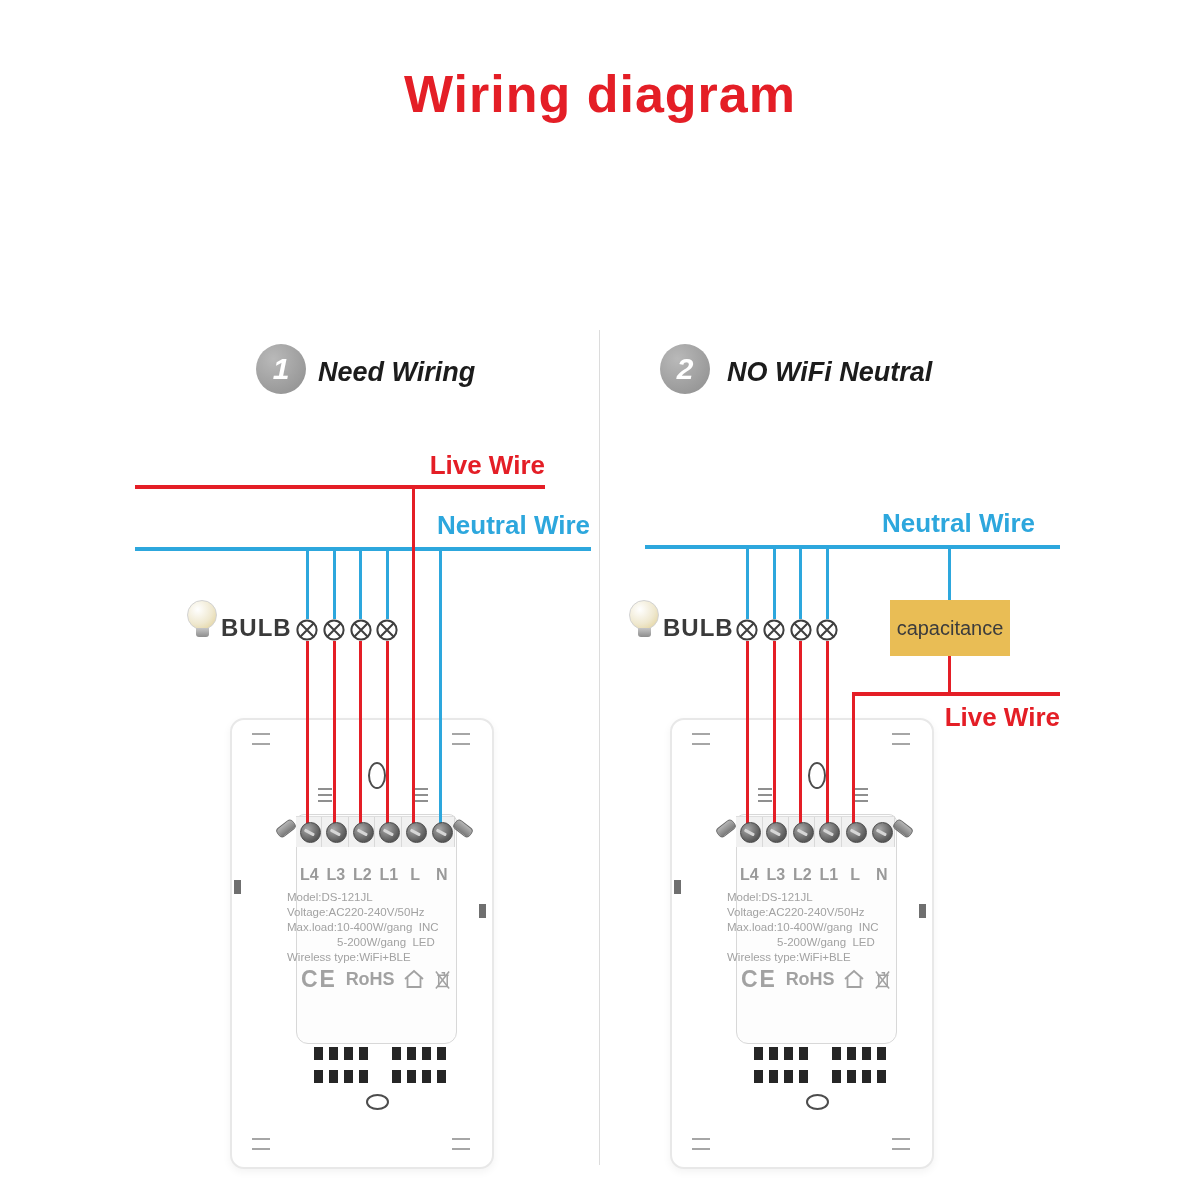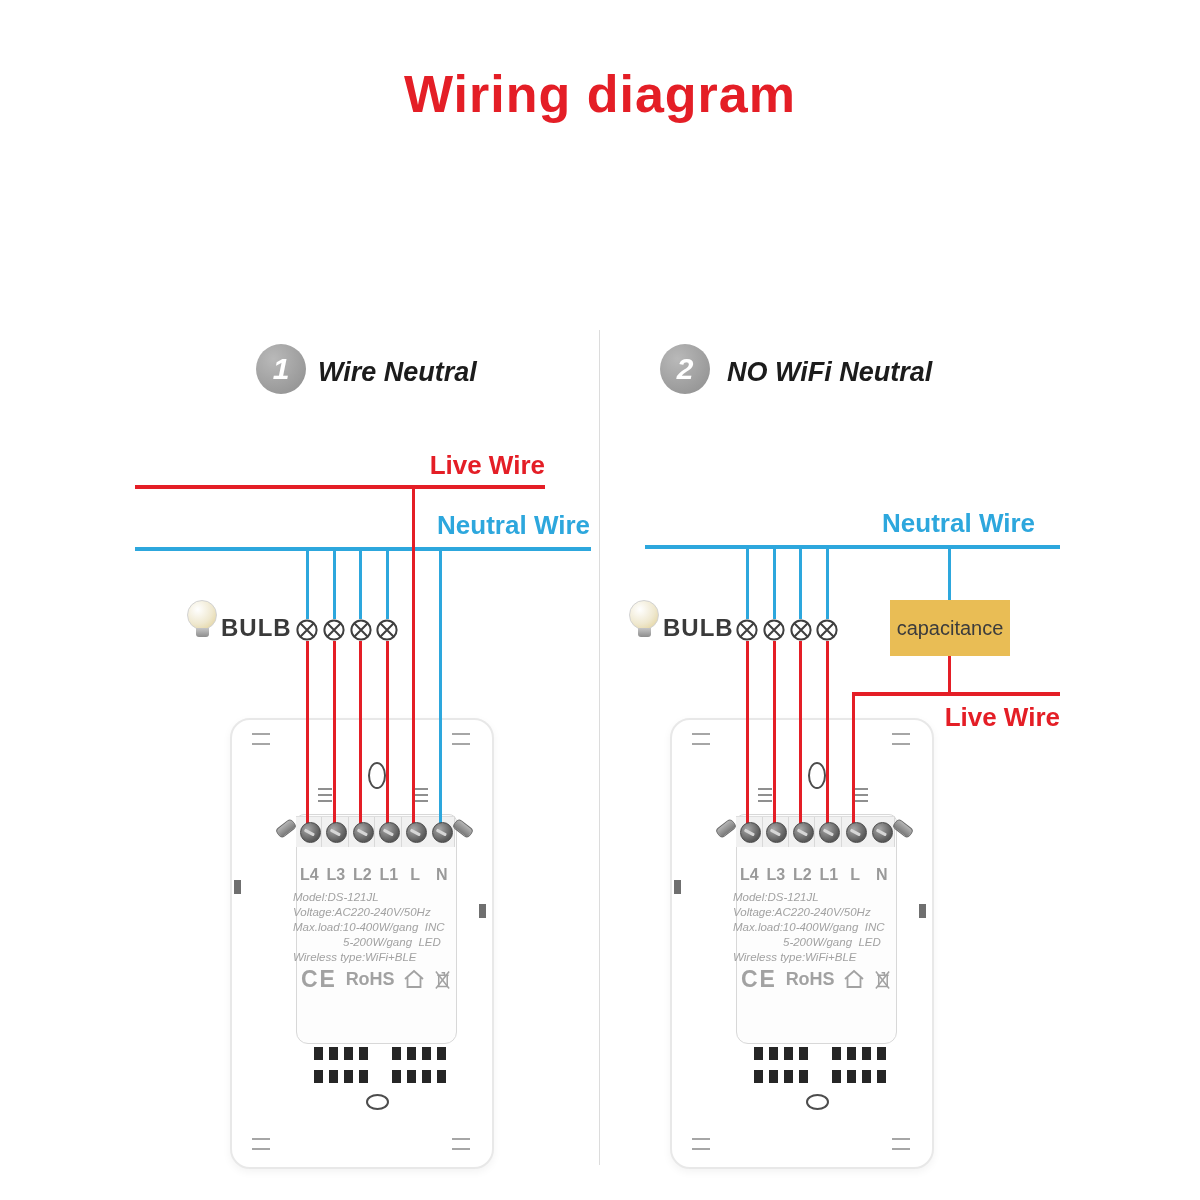--- a/index.html
+++ b/index.html
@@ -34,21 +34,21 @@
       background:radial-gradient(circle at 35% 30%,#ffffff 0%,#efe8cf 55%,#dfcd90 100%);
       border:1px solid #d2d2d2;}
   .bulb .base{width:13px;height:9px;margin:-2px auto 0;
       background:linear-gradient(#c6c6c6,#8d8d8d);border-radius:0 0 3px 3px;}
   .bulb-word{position:absolute;font-size:24px;font-weight:bold;color:#3a3a3a;letter-spacing:1px;}
 
   .capbox{position:absolute;left:890px;top:600px;width:120px;height:56px;background:#e9bd55;
           display:flex;align-items:center;justify-content:center;font-size:20px;color:#3c3c3c;}
 
   .plate{position:absolute;top:718px;width:260px;height:447px;background:#ffffff;
-         border:2px solid #e8e8e8;border-radius:20px;box-shadow:0 3px 8px rgba(0,0,0,.05);}
+         border:2px solid #e8e8e8;border-radius:14px;box-shadow:0 3px 8px rgba(0,0,0,.05);}
 
   .slot2{position:absolute;width:18px;height:8px;
          border-top:2.5px solid #a6a6a6;border-bottom:2.5px solid #a6a6a6;}
   .oval{position:absolute;border:2px solid #4c4c4c;border-radius:50%;background:#fff;}
   .springs{position:absolute;width:14px;height:14px;
            background:repeating-linear-gradient(to bottom,#8f8f8f 0 2px,transparent 2px 6px);}
 
   .module{position:absolute;left:64px;top:94px;width:159px;height:228px;background:#fdfdfd;
           border:1px solid #d8d8d8;border-radius:8px 8px 12px 12px;}
   .tstrip{position:absolute;left:64px;top:96px;width:159px;height:30px;background:#f1f1f1;
@@ -59,21 +59,21 @@
          background:radial-gradient(circle at 35% 32%,#a8a8a8,#595959 70%);
          border:1px solid #474747;z-index:3;}
   .screw::after{content:"";position:absolute;left:3px;top:7.5px;width:11px;height:2.5px;
                 background:#d6d6d6;transform:rotate(28deg);border-radius:1px;}
   .sidescrew{position:absolute;top:103px;width:18px;height:9px;border-radius:4px;
              background:linear-gradient(#b4b4b4,#787878);border:1px solid #6a6a6a;z-index:3;}
 
   .tlabels{position:absolute;left:64px;top:146px;width:159px;display:flex;}
   .tlabels span{flex:1;text-align:center;font-size:16px;font-weight:bold;color:#9a9a9a;}
 
-  .specs{position:absolute;left:61px;top:170px;width:150px;font-style:italic;}
+  .specs{position:absolute;left:55px;top:170px;width:150px;}
   .spec{font-size:11.5px;line-height:15px;color:#a2a2a2;white-space:pre;}
   .spec.indent{padding-left:50px;}
 
   .logos{position:absolute;left:69px;top:244px;width:150px;height:30px;display:flex;
          align-items:center;justify-content:space-between;color:#a2a2a2;text-align:center;}
   .ce{font-size:23px;font-weight:bold;letter-spacing:2px;}
   .rohs{font-size:18px;font-weight:bold;}
 
   .notch{position:absolute;width:7px;height:14px;background:#6f6f6f;}
   .pins{position:absolute;width:54px;height:13px;
@@ -84,21 +84,21 @@
 
 <div class="canvas">
 
   <div class="title">Wiring diagram</div>
   <div class="divider"></div>
 
   <div>
     <div class="badge" style="left:256px;top:344px">
       <span>1</span>
     </div>
-    <div class="badge-label" style="left:318px;top:357px">Wire Neutral</div>
+    <div class="badge-label" style="left:318px;top:357px">Need Wiring</div>
 
     <div class="plate" style="left:230px">
       <div class="slot2" style="left:20px;top:13px"></div>
       <div class="slot2" style="left:220px;top:13px"></div>
       <div class="oval" style="left:136px;top:42px;width:14px;height:23px"></div>
       <div class="springs" style="left:86px;top:68px"></div>
       <div class="springs" style="left:182px;top:68px"></div>
 
       <div class="module"></div>
       <div class="tstrip"></div>

